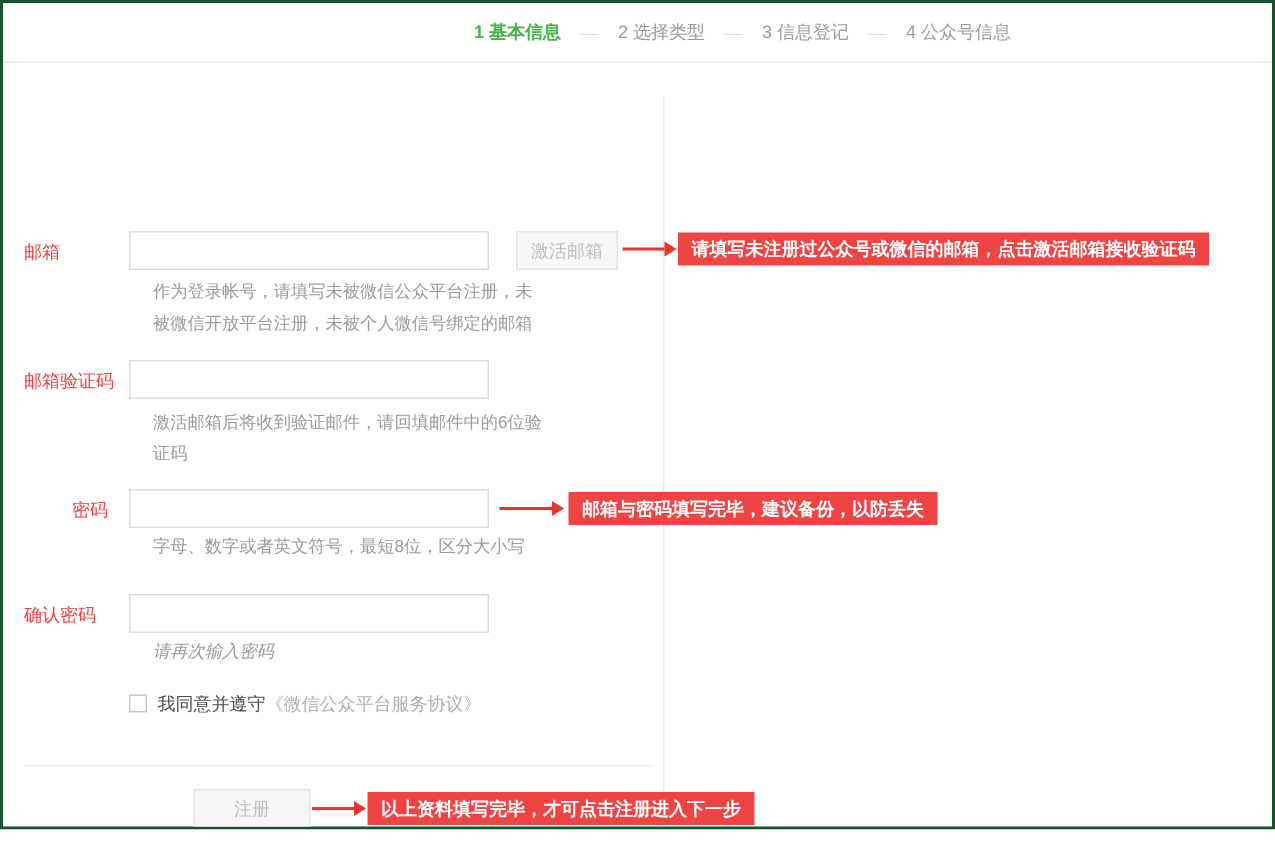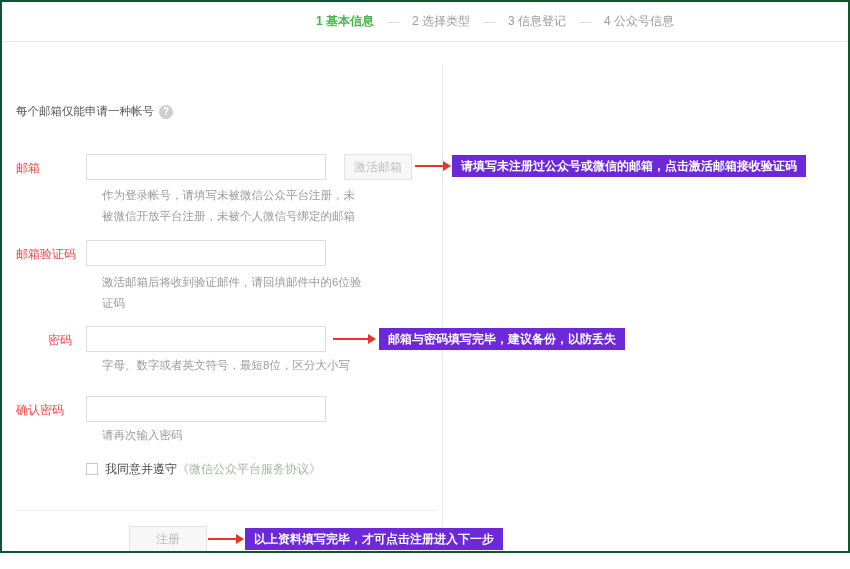--- a/index.html
+++ b/index.html
@@ -50,21 +50,21 @@
   .agree-box {
     position:absolute; left:84px; top:461px; width:12px; height:12px;
     border:1px solid #c9c9c9; background:#fff; cursor:pointer;
   }
   .agree-text { position:absolute; left:103px; top:459px; font-size:12px; color:#4c4c4c; white-space:nowrap; }
   .agree-link { color:#a2b7a2; text-decoration:none; cursor:pointer; }
   .hr-line { position:absolute; left:14px; top:508px; width:420px; height:1px; background:#eeeeee; }
   
   .callout {
     position:absolute; height:22px; line-height:22px; padding:0 9px;
-    background:#6d28d9; color:#fff; font-size:12px; font-weight:bold; white-space:nowrap;
+    background:#ef4444; color:#fff; font-size:12px; font-weight:bold; white-space:nowrap;
   }
   .callout-1 { left:450px; top:153px; }
   .callout-2 { left:377px; top:326px;text-align:center; }
   .callout-3 { left:243px; top:526px; }
   .arrow { position:absolute; display:flex; align-items:center; height:10px; }
   .arrow .shaft { height:2px; background:#e8342c; }
   .arrow .head {
     width:0; height:0; border-left:8px solid #e8342c;
     border-top:5px solid transparent; border-bottom:5px solid transparent;
   }
@@ -80,45 +80,41 @@
   <div class="nav">
     <span class="step active">1 基本信息</span>
     <span class="step-dash">—</span>
     <span class="step">2 选择类型</span>
     <span class="step-dash">—</span>
     <span class="step">3 信息登记</span>
     <span class="step-dash">—</span>
     <span class="step">4 公众号信息</span>
   </div>
 
-  <div class="intro-note">
-    <span>每个邮箱仅能申请一种帐号</span>
-    <span class="q-icon">?</span>
-  </div>
 
   <div class="vdivider"></div>
 
   <label class="f-label" style="top:158px;">邮箱</label>
   <input class="f-input" style="top: 152px;" type="text" value="">
   <div class="btn-disabled activate-btn">激活邮箱</div>
   <div class="f-help" style="top:183px;">作为登录帐号，请填写未被微信公众平台注册，未
 被微信开放平台注册，未被个人微信号绑定的邮箱</div>
 
   <label class="f-label" style="top:244px;">邮箱验证码</label>
   <input class="f-input" style="top: 238px;" type="text" value="">
   <div class="f-help" style="top:270px;">激活邮箱后将收到验证邮件，请回填邮件中的6位验
 证码</div>
 
   <label class="f-label" style="top:330px;margin-left:32px;">密码</label>
   <input class="f-input" style="top: 324px;" type="password" value="">
   <div class="f-help" style="top:353px;">字母、数字或者英文符号，最短8位，区分大小写</div>
 
   <label class="f-label" style="top:400px;">确认密码</label>
   <input class="f-input" style="top: 394px;" type="password" value="">
-  <div class="f-help" style="top:423px;">请再次输入密码</div>
+  <div class="f-help" style="top:423px;font-style:italic;">请再次输入密码</div>
 
   <div class="agree-box"></div>
   <div class="agree-text">
     <span>我同意并遵守</span><a class="agree-link">《微信公众平台服务协议》</a>
   </div>
 
   <div class="hr-line"></div>
   <div class="btn-disabled register-btn">注册</div>
 
   <div class="arrow arrow-1">

